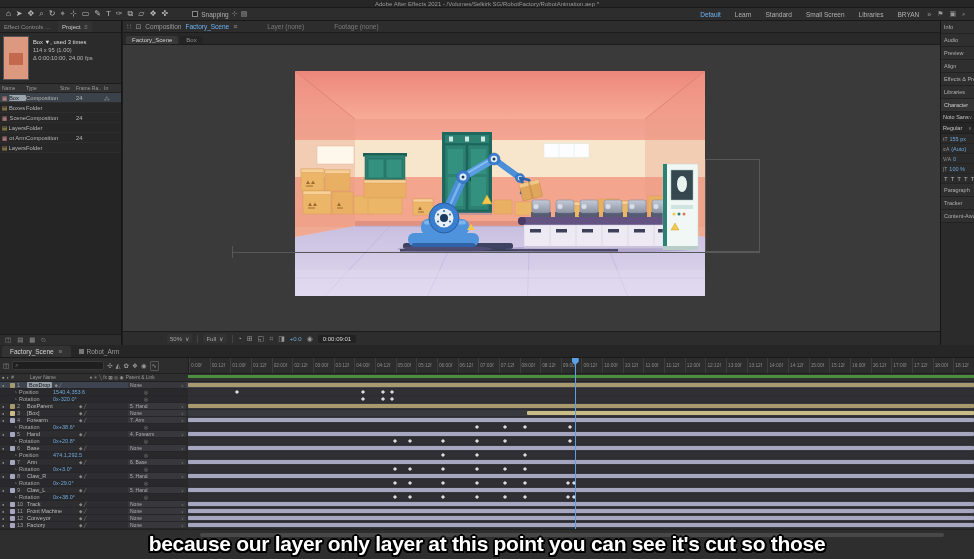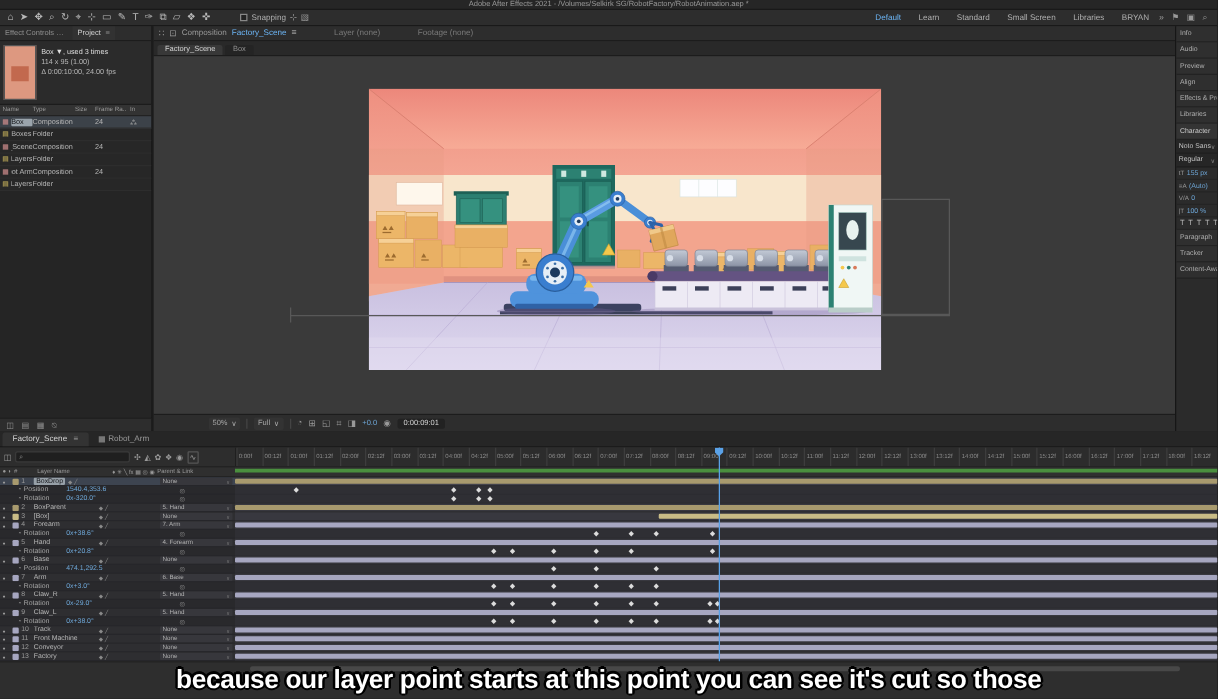--- a/index.html
+++ b/index.html
@@ -934,15 +934,15 @@
           </div>
         </div>
       </div>
     <div id="playhead" style="left: 574.712px;"></div>
     <div id="tl-bottom">
       <div class="hscroll"></div>
     </div>
   </div>
 
   <div id="caption">
-    <span>because our layer point starts at this point you can see it's cut so those</span>
+    <span>because our layer only layer at this point you can see it's cut so those</span>
   </div>
 </div>
 
 </body></html>

